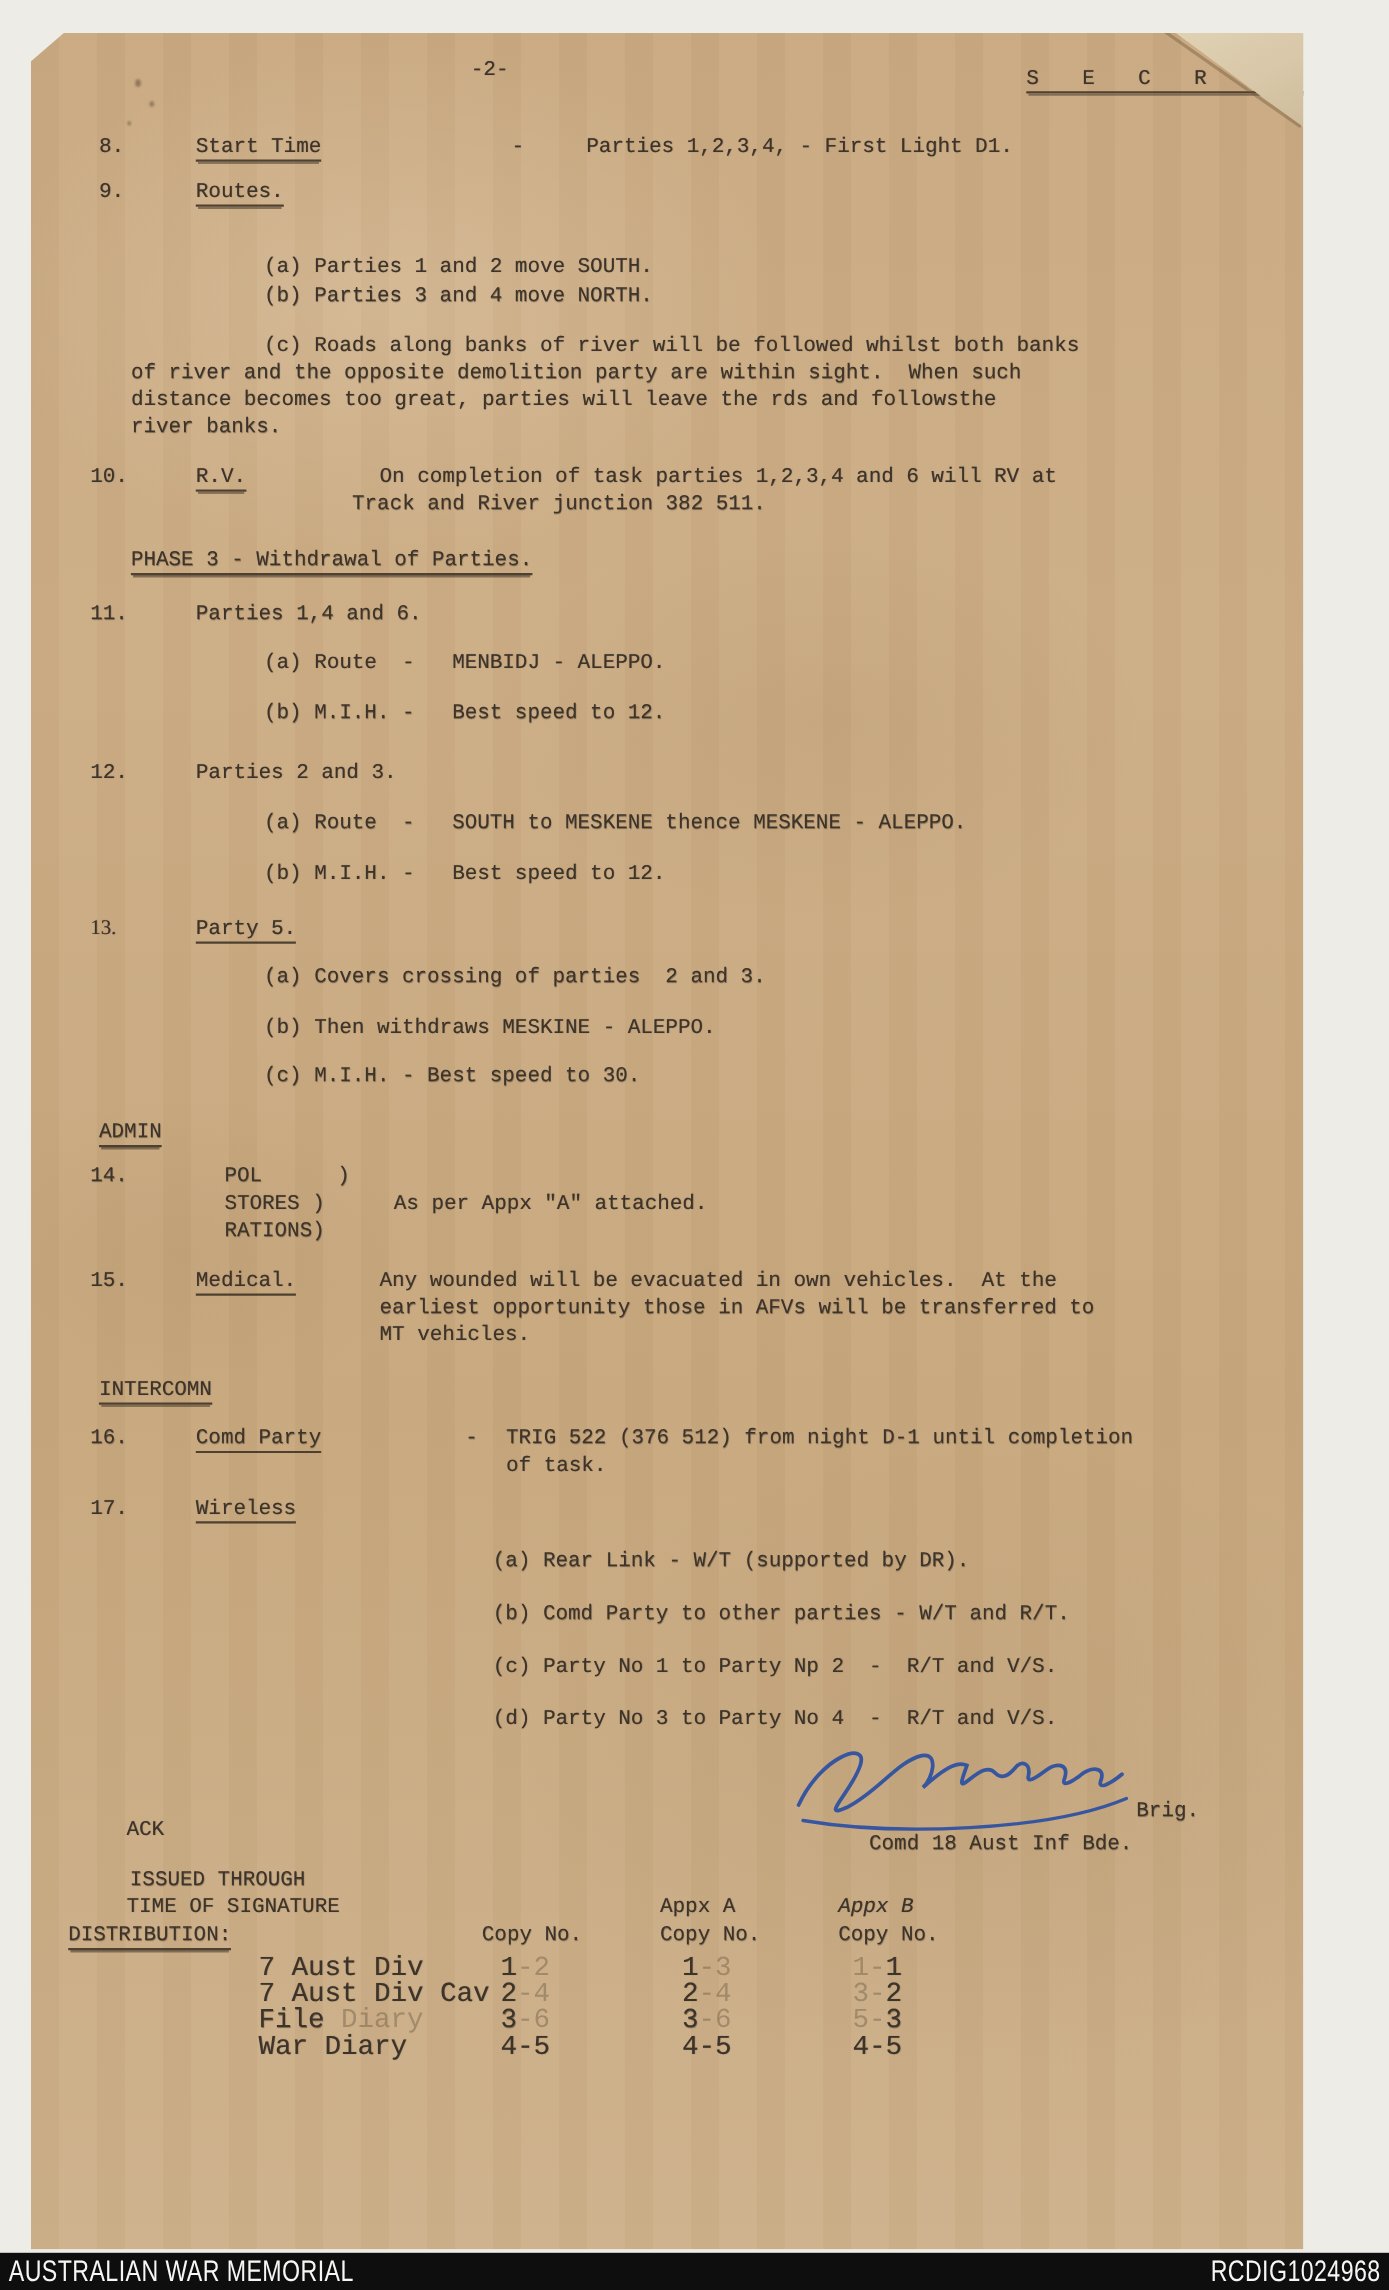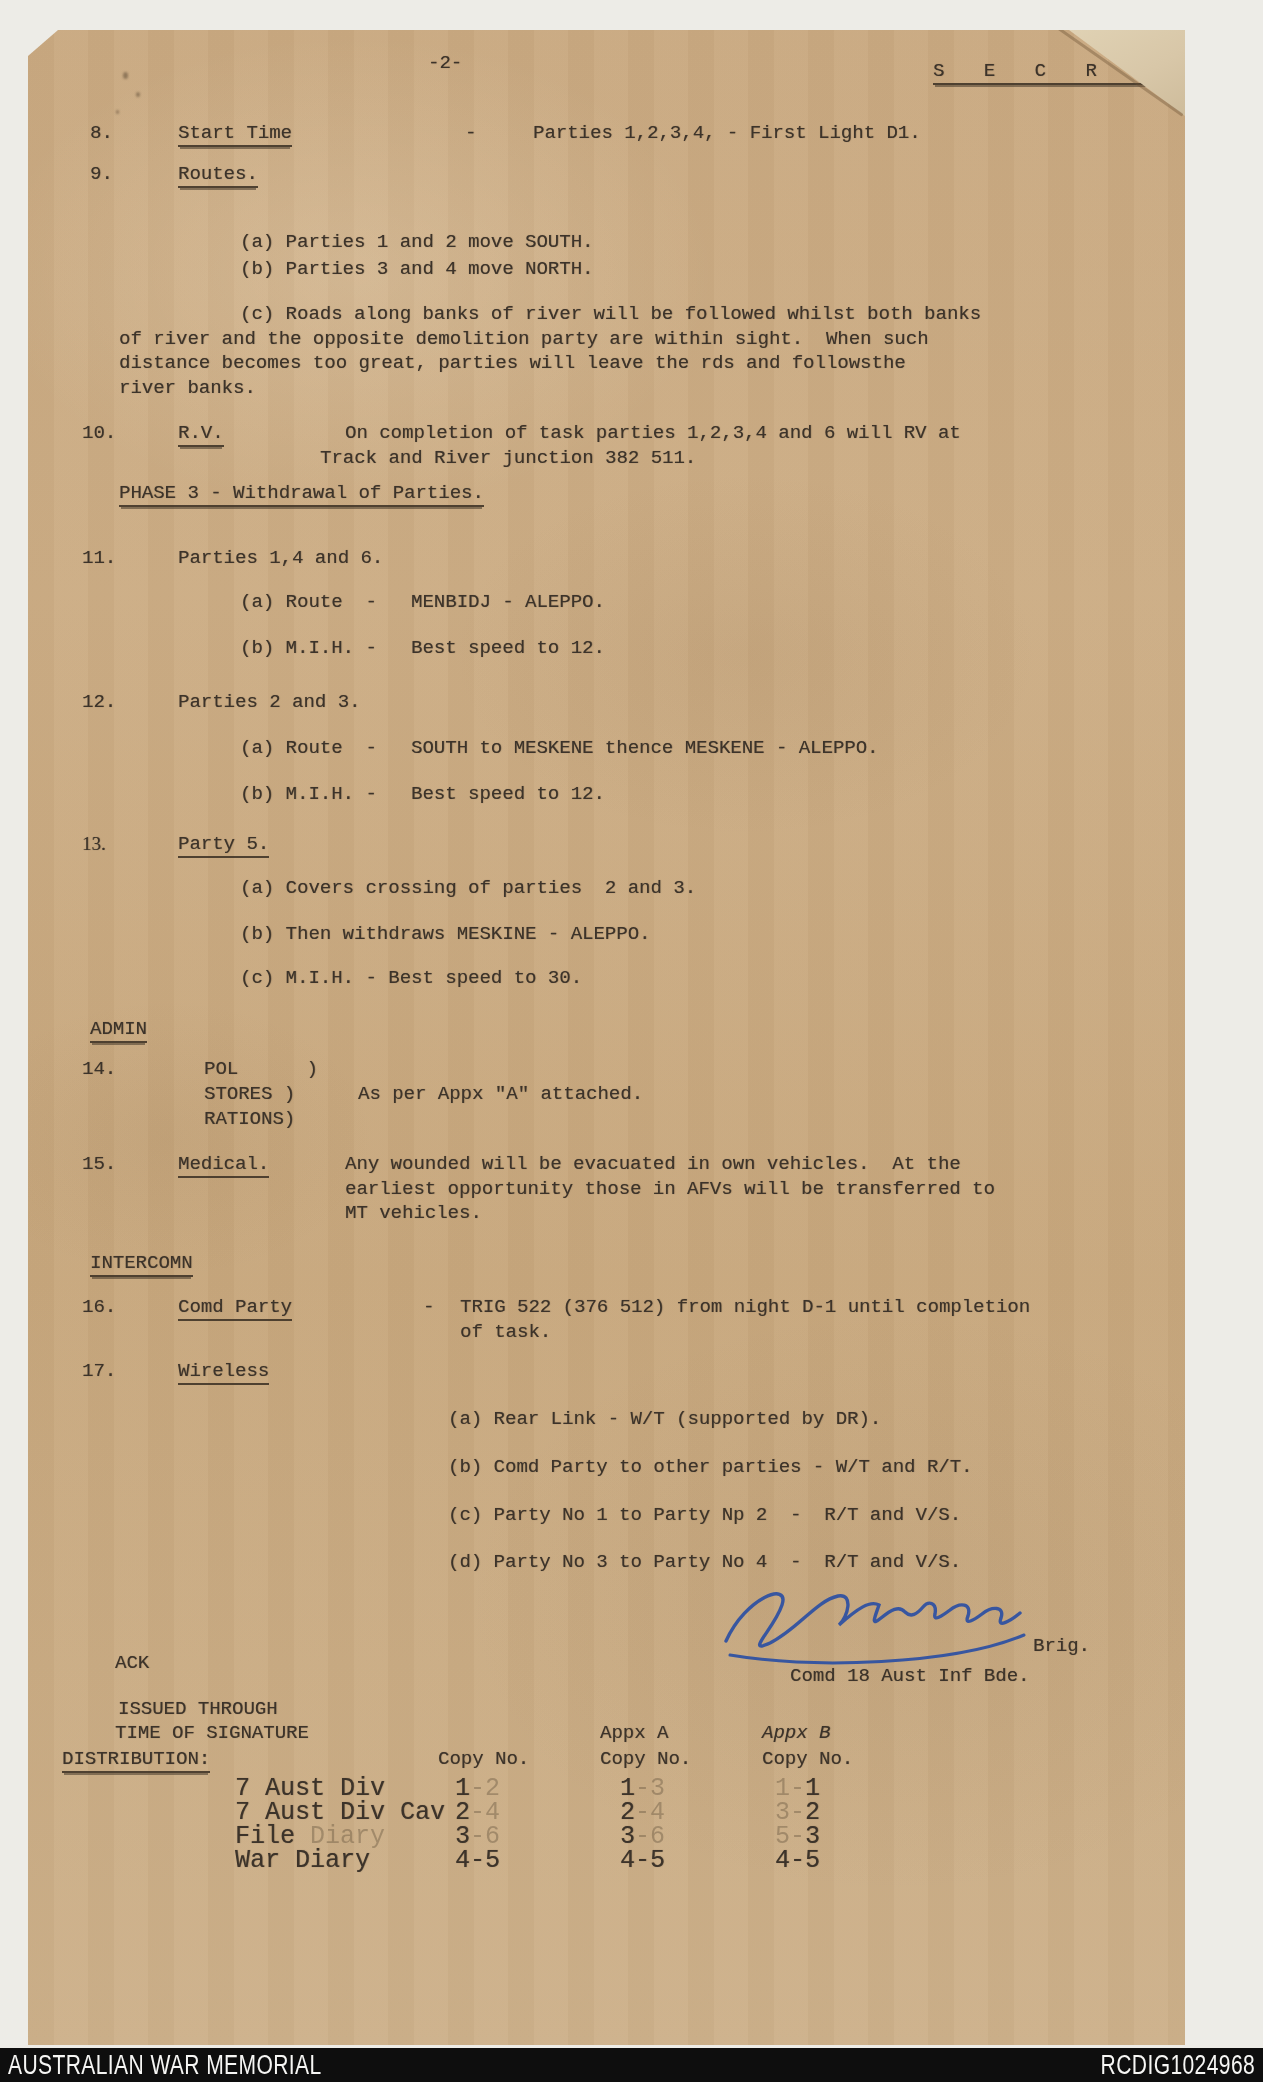--- a/index.html
+++ b/index.html
@@ -64,21 +64,21 @@
     <div class="tline" style="left:91px;top:298px;">of river and the opposite demolition party are within sight.  When such</div>
     <div class="tline" style="left:212px;top:273px;">(c) Roads along banks of river will be followed whilst both banks</div>
     <div class="tline" style="left:91px;top:322px;">distance becomes too great, parties will leave the rds and followsthe</div>
     <div class="tline" style="left:91px;top:347px;">river banks.</div>
 
     <div class="tline" style="left:54px;top:392px;">10.</div>
     <div class="tline" style="left:150px;top:392px;"><span class="u2">R.V.</span></div>
     <div class="tline" style="left:317px;top:392px;">On completion of task parties 1,2,3,4 and 6 will RV at</div>
     <div class="tline" style="left:292px;top:417px;">Track and River junction 382 511.</div>
 
-    <div class="tline" style="left:91px;top:452px;text-align:right;"><span class="u2">PHASE 3 - Withdrawal of Parties.</span></div>
+    <div class="tline" style="left:91px;top:468px;text-align:right;"><span class="u2">PHASE 3 - Withdrawal of Parties.</span></div>
 
     <div class="tline" style="left:54px;top:517px;">11.</div>
     <div class="tline" style="left:150px;top:517px;">Parties 1,4 and 6.</div>
     <div class="tline" style="left:212px;top:561px;">(a) Route  -   MENBIDJ - ALEPPO.</div>
     <div class="tline" style="left:212px;top:607px;">(b) M.I.H. -   Best speed to 12.</div>
 
     <div class="tline" style="left:54px;top:661px;">12.</div>
     <div class="tline" style="left:150px;top:661px;">Parties 2 and 3.</div>
     <div class="tline" style="left:212px;top:707px;">(a) Route  -   SOUTH to MESKENE thence MESKENE - ALEPPO.</div>
     <div class="tline" style="left:212px;top:753px;">(b) M.I.H. -   Best speed to 12.</div>

